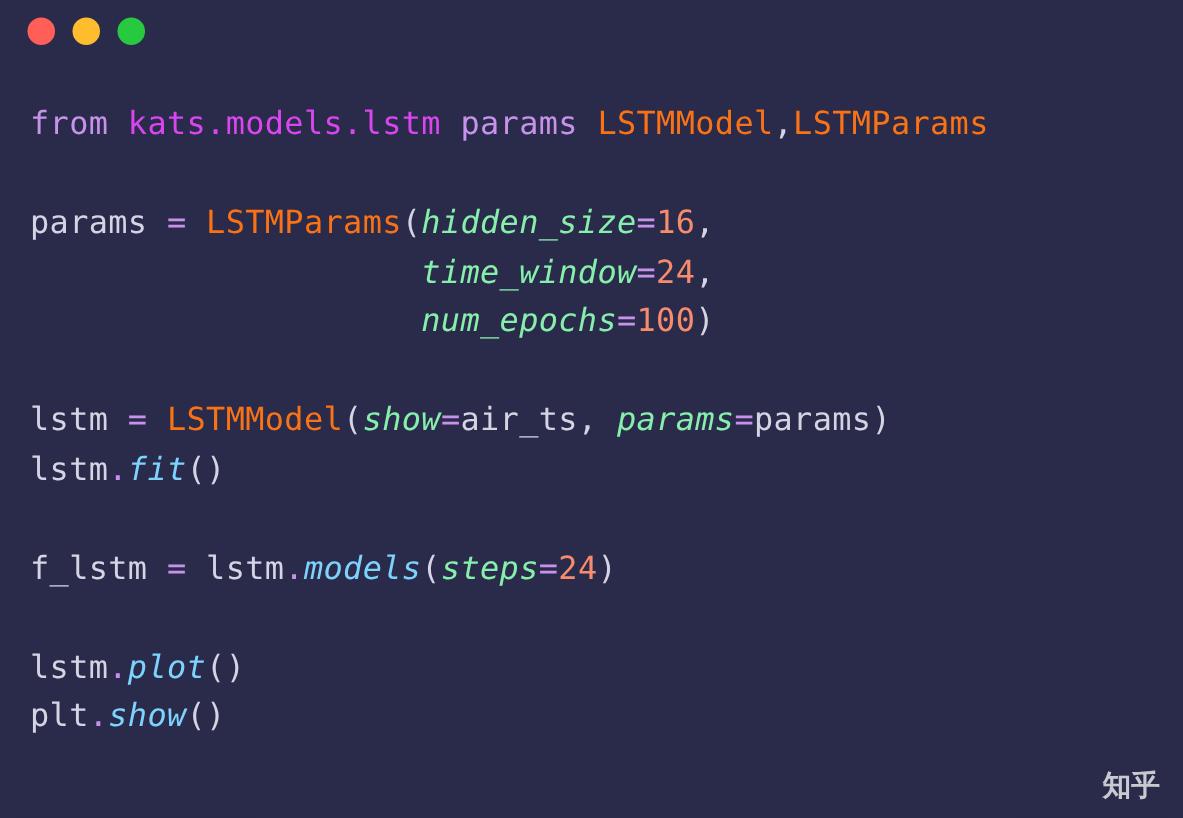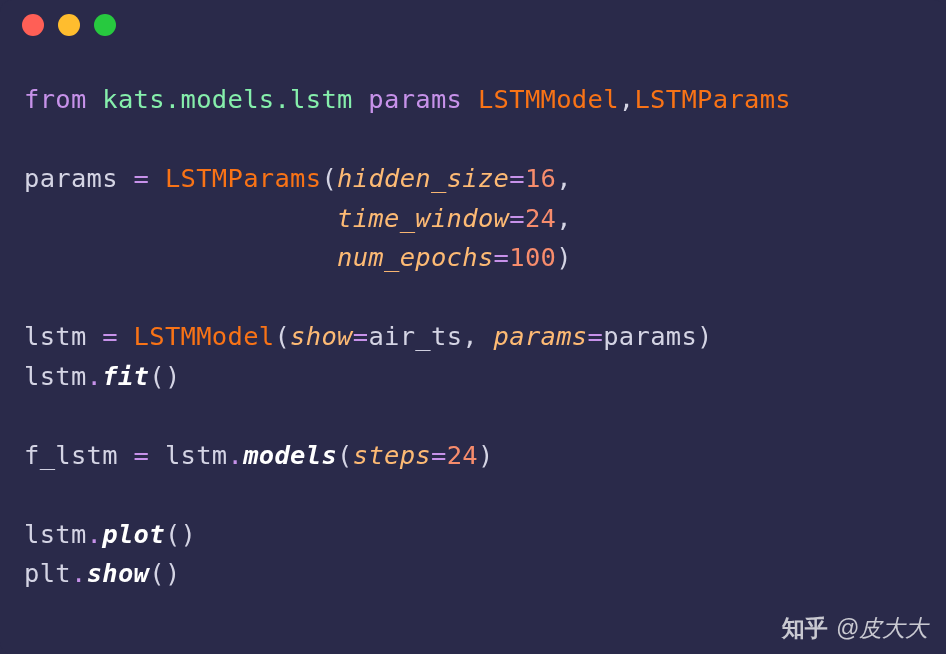--- a/index.html
+++ b/index.html
@@ -39,25 +39,25 @@
     .dot-green { background: #27c93f; }
     .code {
       padding: 30px 24px 20px 24px;
       font-size: 25.5px;
       line-height: 1.55;
       color: #d4d4e4;
       letter-spacing: 0.3px;
       white-space: pre;
     }
     .kw { color: #c792ea; }
-    .mod { color: #86efac; }
+    .mod { color: #d946ef; }
     .cls { color: #f97316; }
     .op { color: #c792ea; }
-    .fn { color: #ffffff; font-style: italic; font-weight: bold; }
-    .param { color: #fdba74; font-style: italic; }
+    .fn { color: #7dd3fc; font-style: italic; }
+    .param { color: #86efac; font-style: italic; }
     .num { color: #f78c6c; }
     .var { color: #d4d4e4; }
     .paren { color: #d4d4e4; }
     .comma { color: #d4d4e4; }
     .dot-op { color: #c792ea; }
     .watermark {
       position: absolute;
       bottom: 10px;
       right: 18px;
       font-family: sans-serif;
@@ -93,14 +93,13 @@
 <span><span class="var">lstm</span><span class="dot-op">.</span><span class="fn">fit</span><span class="paren">(</span><span class="paren">)</span></span>
 
 <span><span class="var">f_lstm</span> <span class="op">=</span> <span class="var">lstm</span><span class="dot-op">.</span><span class="fn">models</span><span class="paren">(</span><span class="param">steps</span><span class="op">=</span><span class="num">24</span><span class="paren">)</span></span>
 
 <span><span class="var">lstm</span><span class="dot-op">.</span><span class="fn">plot</span><span class="paren">(</span><span class="paren">)</span></span>
 <span><span class="var">plt</span><span class="dot-op">.</span><span class="fn">show</span><span class="paren">(</span><span class="paren">)</span></span></div>
 </div>
 
 <div class="watermark">
   <span class="zhihu-logo">知乎</span>
-  <span>@皮大大</span>
 </div>
 
 </body></html>

